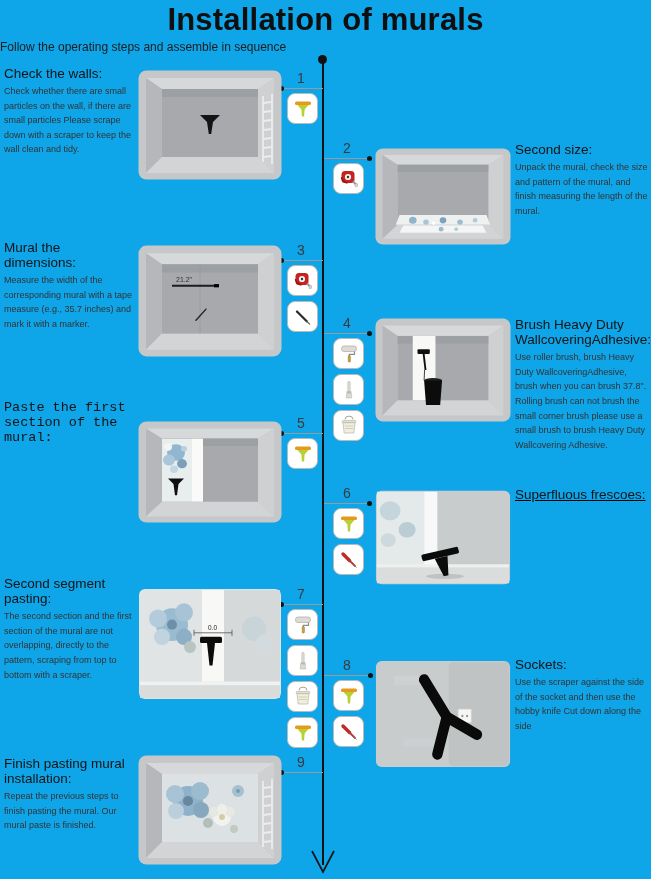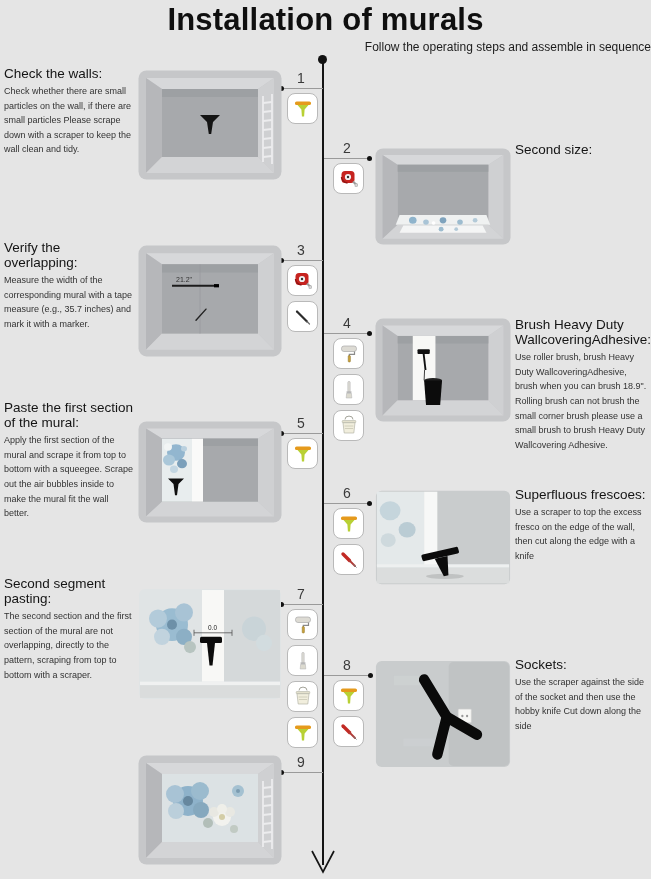--- a/index.html
+++ b/index.html
@@ -1,20 +1,20 @@
 <!DOCTYPE html>
 <html><head>
 <meta charset="utf-8">
 <style>
   html,body{margin:0;padding:0;background:#fff;}
-  #canvas{position:relative;width:651px;height:879px;background:#e5e5e5;overflow:hidden;
+  #canvas{position:relative;width:651px;height:879px;background:#0ea5e9;overflow:hidden;
           font-family:"Liberation Sans", sans-serif;}
   .title{position:absolute;top:2px;left:0;width:100%;text-align:center;
          font-size:31px;font-weight:700;color:#0f0f0f;letter-spacing:.2px;margin:0;}
-  .subtitle{position:absolute;top:40px;left:0;width:100%;text-align:right;
+  .subtitle{position:absolute;top:40px;left:0;width:100%;text-align:left;
             font-size:12px;color:#1c1c1c;}
   
   .tl-line{position:absolute;left:322px;top:59px;width:2px;height:806px;background:#141414;}
   .tl-top-dot{position:absolute;left:318px;top:55px;width:9px;height:9px;border-radius:50%;background:#111;}
   .tl-arrow{position:absolute;left:310px;top:849px;width:26px;height:26px;}
   
   .step{position:absolute;inset:0;}
   .step-text{position:absolute;}
   .step-title{font-size:13.5px;font-weight:400;color:#141414;margin:0 0 3px 0;line-height:1.12;}
   .step-body{font-size:9px;color:#333;margin:0;line-height:1.62;}
@@ -45,27 +45,27 @@
   .s3 .connector{left:283px;top:260px;width:40px;}
   .s3 .end-dot{left:279px;top:258px;}
   .s3 .step-number{left:287px;top:242px;}
   .s3 .icon-stack{left:287px;top:265px;}
   .s4 .step-text{left:515px;top:317px;width:134px;}
   .s4 .fig{left:375px;top:318px;width:136px;height:104px;}
   .s4 .connector{left:324px;top:333px;width:45px;}
   .s4 .end-dot{left:367px;top:331px;}
   .s4 .step-number{left:333px;top:315px;}
   .s4 .icon-stack{left:333px;top:338px;}
-  .s5 .step-text{left:4px;top:400px;width:131px;}
+  .s5 .step-text{left:4px;top:400px;width:131px;font-family:Liberation Mono, monospace;}
   .s5 .fig{left:138px;top:421px;width:144px;height:102px;}
   .s5 .connector{left:283px;top:433px;width:40px;}
   .s5 .end-dot{left:279px;top:431px;}
   .s5 .step-number{left:287px;top:415px;}
   .s5 .icon-stack{left:287px;top:438px;}
-  .s6 .step-text{left:515px;top:487px;width:134px;}
+  .s6 .step-text{left:515px;top:487px;width:134px;text-decoration:underline;}
   .s6 .fig{left:375px;top:490px;width:136px;height:95px;}
   .s6 .connector{left:324px;top:503px;width:45px;}
   .s6 .end-dot{left:367px;top:501px;}
   .s6 .step-number{left:333px;top:485px;}
   .s6 .icon-stack{left:333px;top:508px;}
   .s7 .step-text{left:4px;top:576px;width:133px;}
   .s7 .fig{left:138px;top:588px;width:144px;height:112px;}
   .s7 .connector{left:283px;top:604px;width:40px;}
   .s7 .end-dot{left:279px;top:602px;}
   .s7 .step-number{left:287px;top:586px;}
@@ -181,20 +181,21 @@
         <use href="#room"></use>
         <use href="#ladder"></use>
         <polygon points="62,45 82,45 75,52 73.2,64 70.8,64 69,52" fill="#141414"></polygon>
       </svg>
     </figure>
   </section>
 
   <section class="step s2">
     <div class="step-text">
       <h2 class="step-title">Second size:</h2>
+      <p class="step-body">Unpack the mural, check the size and pattern of the mural, and finish measuring the length of the mural.</p>
     </div>
     <div class="connector"></div>
     <div class="end-dot"></div>
     <div class="step-number">2</div>
     <div class="icon-stack">
       <span class="tool-icon">
           <svg viewBox="0 0 24 24">
             <use href="#ic-tape"></use>
           </svg>
         </span>
@@ -211,21 +212,21 @@
           <circle cx="62" cy="85" r="2" fill="#ffffff"></circle>
         <polygon points="30,88 114,88 118,96 26,96" fill="#f4f5f5"></polygon>
         <circle cx="70" cy="92" r="2.6" fill="#9dbccf"></circle>
           <circle cx="86" cy="92" r="2" fill="#b3cad8"></circle>
       </svg>
     </figure>
   </section>
 
   <section class="step s3">
     <div class="step-text">
-      <h2 class="step-title">Verify the overlapping:</h2>
+      <h2 class="step-title">Mural the dimensions:</h2>
       <p class="step-body">Measure the width of the corresponding mural with a tape measure (e.g., 35.7 inches) and mark it with a marker.</p>
     </div>
     <div class="connector"></div>
     <div class="end-dot"></div>
     <div class="step-number">3</div>
     <div class="icon-stack">
       <span class="tool-icon">
           <svg viewBox="0 0 24 24">
             <use href="#ic-tape"></use>
           </svg>
@@ -244,21 +245,21 @@
         <rect x="76" y="38.4" width="5" height="3.2" fill="#000"></rect>
         <text x="38" y="36.5" font-size="7" fill="#333" font-family="Liberation Sans, sans-serif">21.2"</text>
         <line x1="58" y1="74" x2="68" y2="63" stroke="#222" stroke-width="1.4" stroke-linecap="round"></line>
       </svg>
     </figure>
   </section>
 
   <section class="step s4">
     <div class="step-text">
       <h2 class="step-title">Brush Heavy Duty WallcoveringAdhesive:</h2>
-      <p class="step-body">Use roller brush, brush Heavy Duty WallcoveringAdhesive, brush when you can brush 18.9". Rolling brush can not brush the small corner brush please use a small brush to brush Heavy Duty Wallcovering Adhesive.</p>
+      <p class="step-body">Use roller brush, brush Heavy Duty WallcoveringAdhesive, brush when you can brush 37.8". Rolling brush can not brush the small corner brush please use a small brush to brush Heavy Duty Wallcovering Adhesive.</p>
     </div>
     <div class="connector"></div>
     <div class="end-dot"></div>
     <div class="step-number">4</div>
     <div class="icon-stack">
       <span class="tool-icon">
           <svg viewBox="0 0 24 24">
             <use href="#ic-roller"></use>
           </svg>
         </span>
@@ -282,21 +283,20 @@
         <line x1="52.5" y1="55" x2="52" y2="66" stroke="#333" stroke-width="1"></line>
         <ellipse cx="61.5" cy="66" rx="9.5" ry="2.6" fill="#1f1f1f"></ellipse>
         <polygon points="52,66 71,66 69,92 54,92" fill="#0c0c0c"></polygon>
       </svg>
     </figure>
   </section>
 
   <section class="step s5">
     <div class="step-text">
       <h2 class="step-title">Paste the first section of the mural:</h2>
-      <p class="step-body">Apply the first section of the mural and scrape it from top to bottom with a squeegee. Scrape out the air bubbles inside to make the mural fit the wall better.</p>
     </div>
     <div class="connector"></div>
     <div class="end-dot"></div>
     <div class="step-number">5</div>
     <div class="icon-stack">
       <span class="tool-icon">
           <svg viewBox="0 0 24 24">
             <use href="#ic-squeegee"></use>
           </svg>
         </span>
@@ -313,21 +313,20 @@
           <circle cx="46" cy="30" r="3" fill="#b9d0de"></circle>
         <rect x="54" y="19" width="11" height="68" fill="#fafaf9"></rect>
         <polygon points="30,62 46,62 40.5,68 39,80 37,80 35.5,68" fill="#101010"></polygon>
       </svg>
     </figure>
   </section>
 
   <section class="step s6">
     <div class="step-text">
       <h2 class="step-title">Superfluous frescoes:</h2>
-      <p class="step-body">Use a scraper to top the excess fresco on the edge of the wall, then cut along the edge with a knife</p>
     </div>
     <div class="connector"></div>
     <div class="end-dot"></div>
     <div class="step-number">6</div>
     <div class="icon-stack">
       <span class="tool-icon">
           <svg viewBox="0 0 24 24">
             <use href="#ic-squeegee"></use>
           </svg>
         </span>
@@ -442,20 +441,24 @@
         <rect x="88" y="50" width="14" height="14" rx="1" fill="#f6f6f4" stroke="#cfcfcf" stroke-width="0.7"></rect>
         <circle cx="92.5" cy="57" r="1.2" fill="#999"></circle>
           <circle cx="97.5" cy="57" r="1.2" fill="#999"></circle>
         <path d="M52,20 L76,58 L66,96" fill="none" stroke="#0a0a0a" stroke-width="11" stroke-linecap="round" stroke-linejoin="round"></path>
         <path d="M76,58 L108,76" fill="none" stroke="#0a0a0a" stroke-width="11" stroke-linecap="round"></path>
       </svg>
     </figure>
   </section>
 
   <section class="step s9">
+    <div class="step-text">
+      <h2 class="step-title">Finish pasting mural installation:</h2>
+      <p class="step-body">Repeat the previous steps to finish pasting the mural. Our mural paste is finished.</p>
+    </div>
     <div class="connector"></div>
     <div class="end-dot"></div>
     <div class="step-number">9</div>
     <figure class="fig">
       <svg viewBox="0 0 144 110" preserveAspectRatio="none">
         <use href="#room"></use>
         <rect x="24" y="19" width="96" height="68" fill="#dce2e4"></rect>
         <circle cx="50" cy="46" r="15" fill="#8eb2ca"></circle>
           <circle cx="37" cy="39" r="9" fill="#a8c3d5"></circle>
         <circle cx="62" cy="36" r="9" fill="#9bbbce"></circle>

